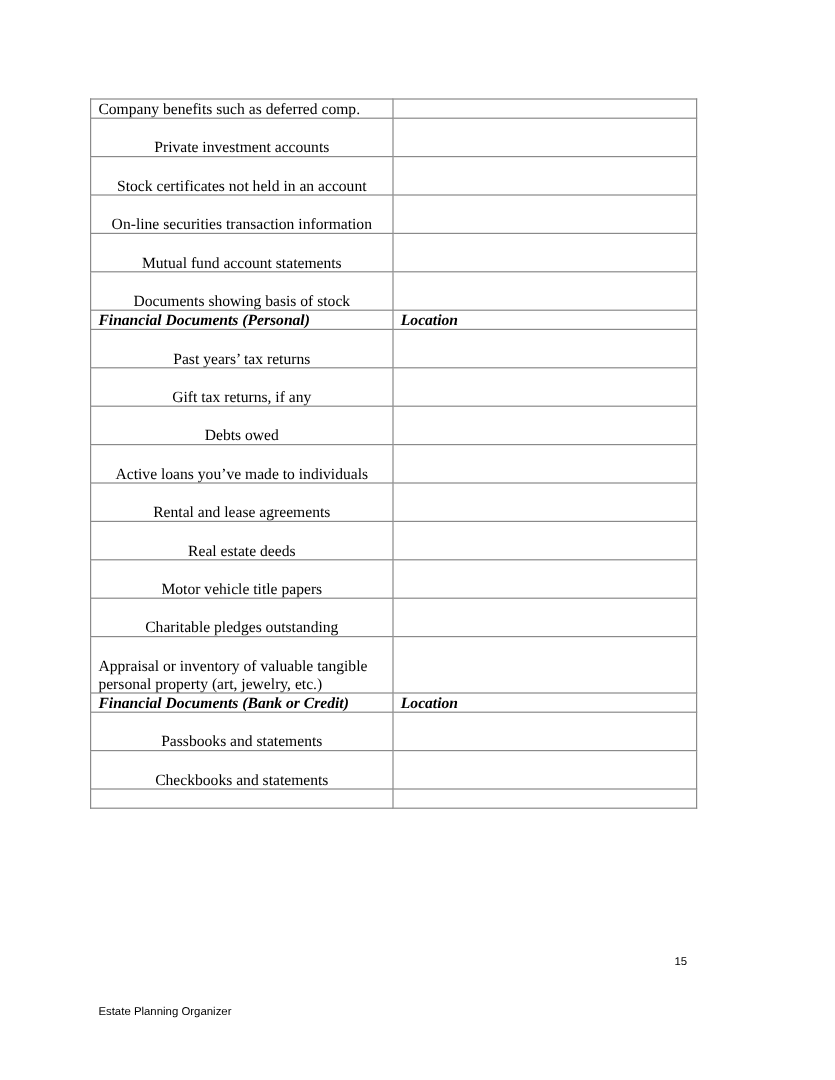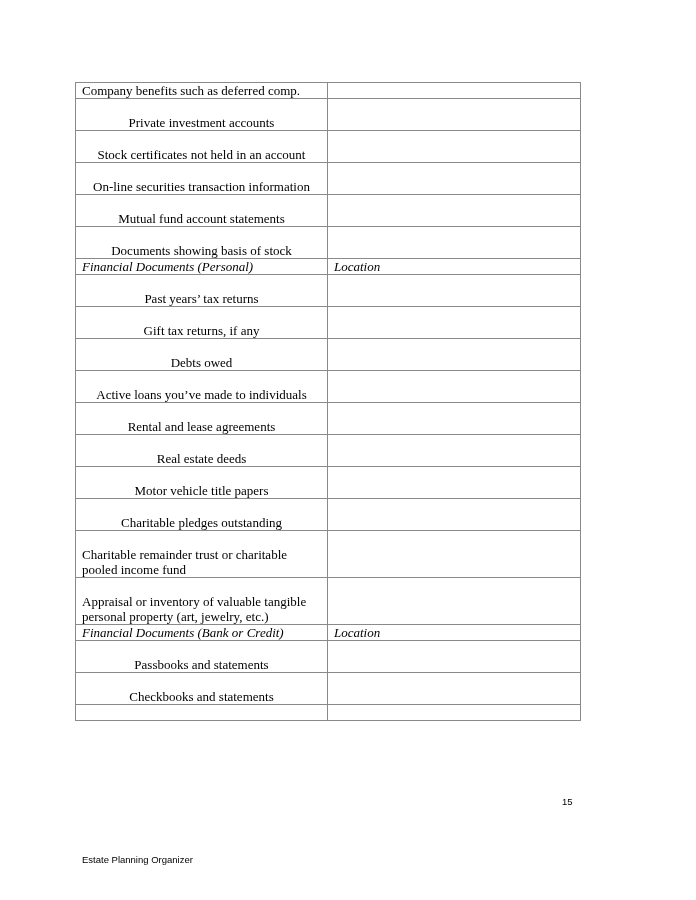--- a/index.html
+++ b/index.html
@@ -12,24 +12,24 @@
     }
     table.org td {
       border: 1px solid #8a8a8a; padding: 0 6px 0 6px;
       vertical-align: bottom; line-height: 15px;
     }
     table.org col.c1 { width: 252px; }
     table.org col.c2 { width: 253px; }
     tr.h16 td { height: 15px; }
     tr.h32 td { height: 31px; text-align: center; }
     tr.h47 td { height: 46px; }
-    tr.header td { font-weight: normal; font-style: italic; }
+    tr.header td { font-weight: bold; font-style: italic; }
     .footer-left {
       position: absolute; left: 82px; top: 838px;
-      font-family: "Liberation Sans", sans-serif; font-size: 9.5px; color: #000; margin-top: 16px;
+      font-family: "Liberation Sans", sans-serif; font-size: 9.5px; color: #000;
     }
     .footer-right {
       position: absolute; left: 562px; top: 796px;
       font-family: "Liberation Sans", sans-serif; font-size: 9.5px; color: #000;
     }
   </style>
 </head>
 <body>
 
 <div class="page">
@@ -93,24 +93,20 @@
         </tr>
         <tr class="h32">
           <td>Motor vehicle title papers</td>
           <td></td>
         </tr>
         <tr class="h32">
           <td>Charitable pledges outstanding</td>
           <td></td>
         </tr>
         <tr class="h47">
-          <td>Charitable remainder trust or charitable pooled income fund</td>
-          <td></td>
-        </tr>
-        <tr class="h47">
           <td>Appraisal or inventory of valuable tangible personal property (art, jewelry, etc.)</td>
           <td></td>
         </tr>
         <tr class="h16 header">
           <td>Financial Documents (Bank or Credit)</td>
           <td>Location</td>
         </tr>
         <tr class="h32">
           <td>Passbooks and statements</td>
           <td></td>

